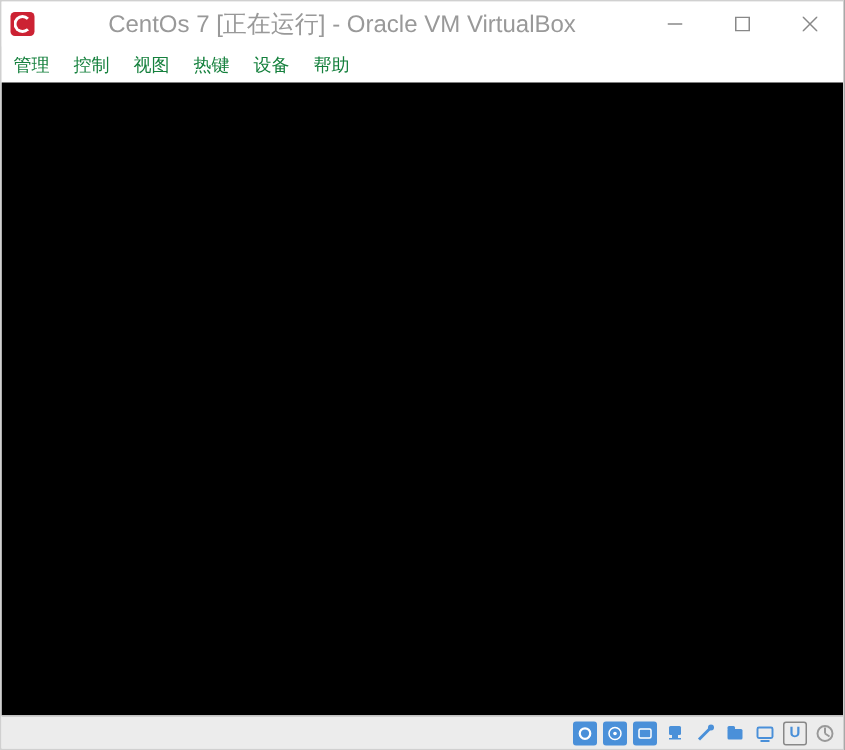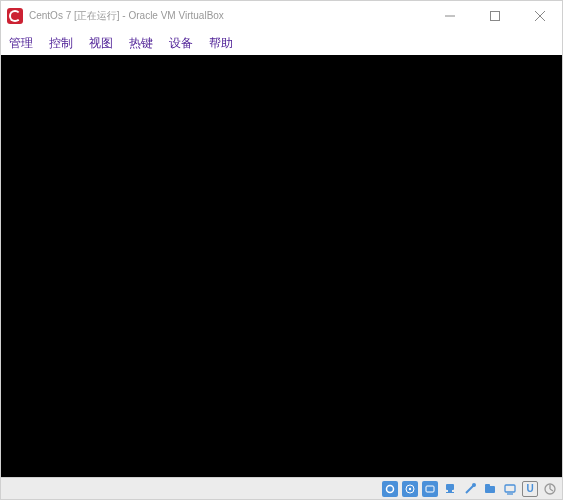--- a/index.html
+++ b/index.html
@@ -22,34 +22,34 @@
   .titlebar .app-icon {
     width: 16px; height: 16px; margin-right: 6px;
     background: #c23; border-radius: 3px;
     display: inline-flex; align-items: center; justify-content: center;
   }
   .titlebar .app-icon::after {
     content: ""; width: 8px; height: 8px;
     border: 2px solid #fff; border-radius: 50%;
     border-right-color: transparent;
   }
-  .titlebar .title { flex: 1; font-size: 10px; white-space: nowrap; overflow: hidden; }
+  .titlebar .title { flex: 1; font-size: 16px; white-space: nowrap; overflow: hidden; text-align: center; }
   .winbtns { display: flex; height: 100%; }
   .winbtn {
     width: 45px; height: 100%;
     display: flex; align-items: center; justify-content: center;
     color: #888;
   }
   .winbtn svg { stroke: #888; stroke-width: 1; fill: none; }
   .menubar {
     height: 24px;
     display: flex; align-items: center;
     padding: 0 8px;
     gap: 16px;
-    color: #4c1d95;
+    color: #15803d;
     font-size: 12px;
   }
   .menubar span { cursor: default; }
   .content {
     flex: 1;
     background: #000;
   }
   .statusbar {
     height: 22px;
     background: #ececec;

